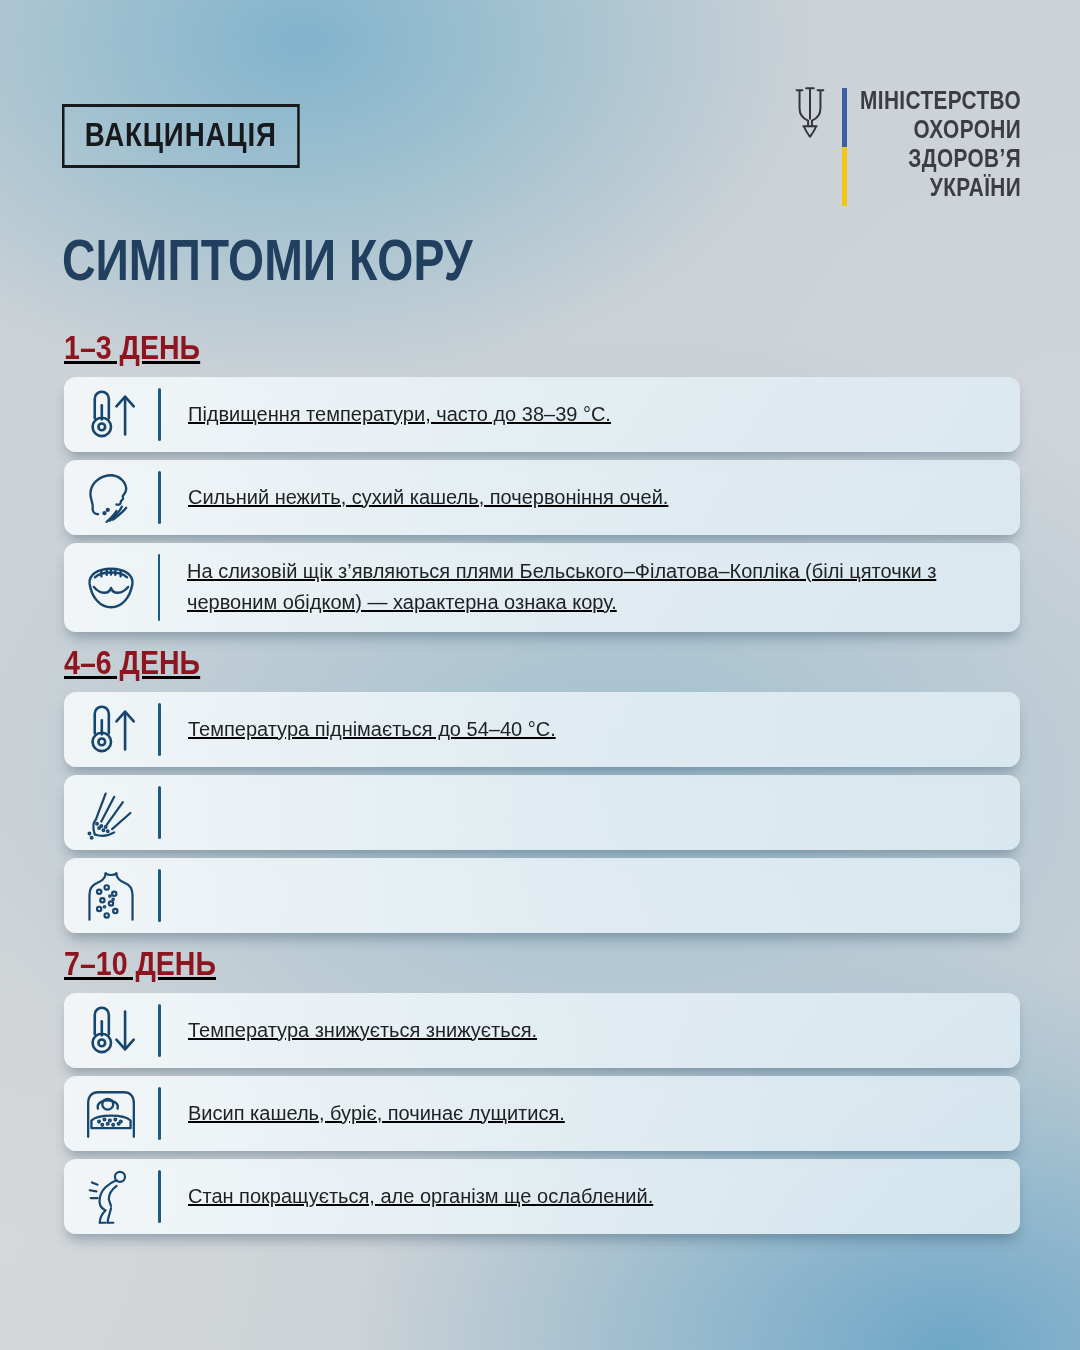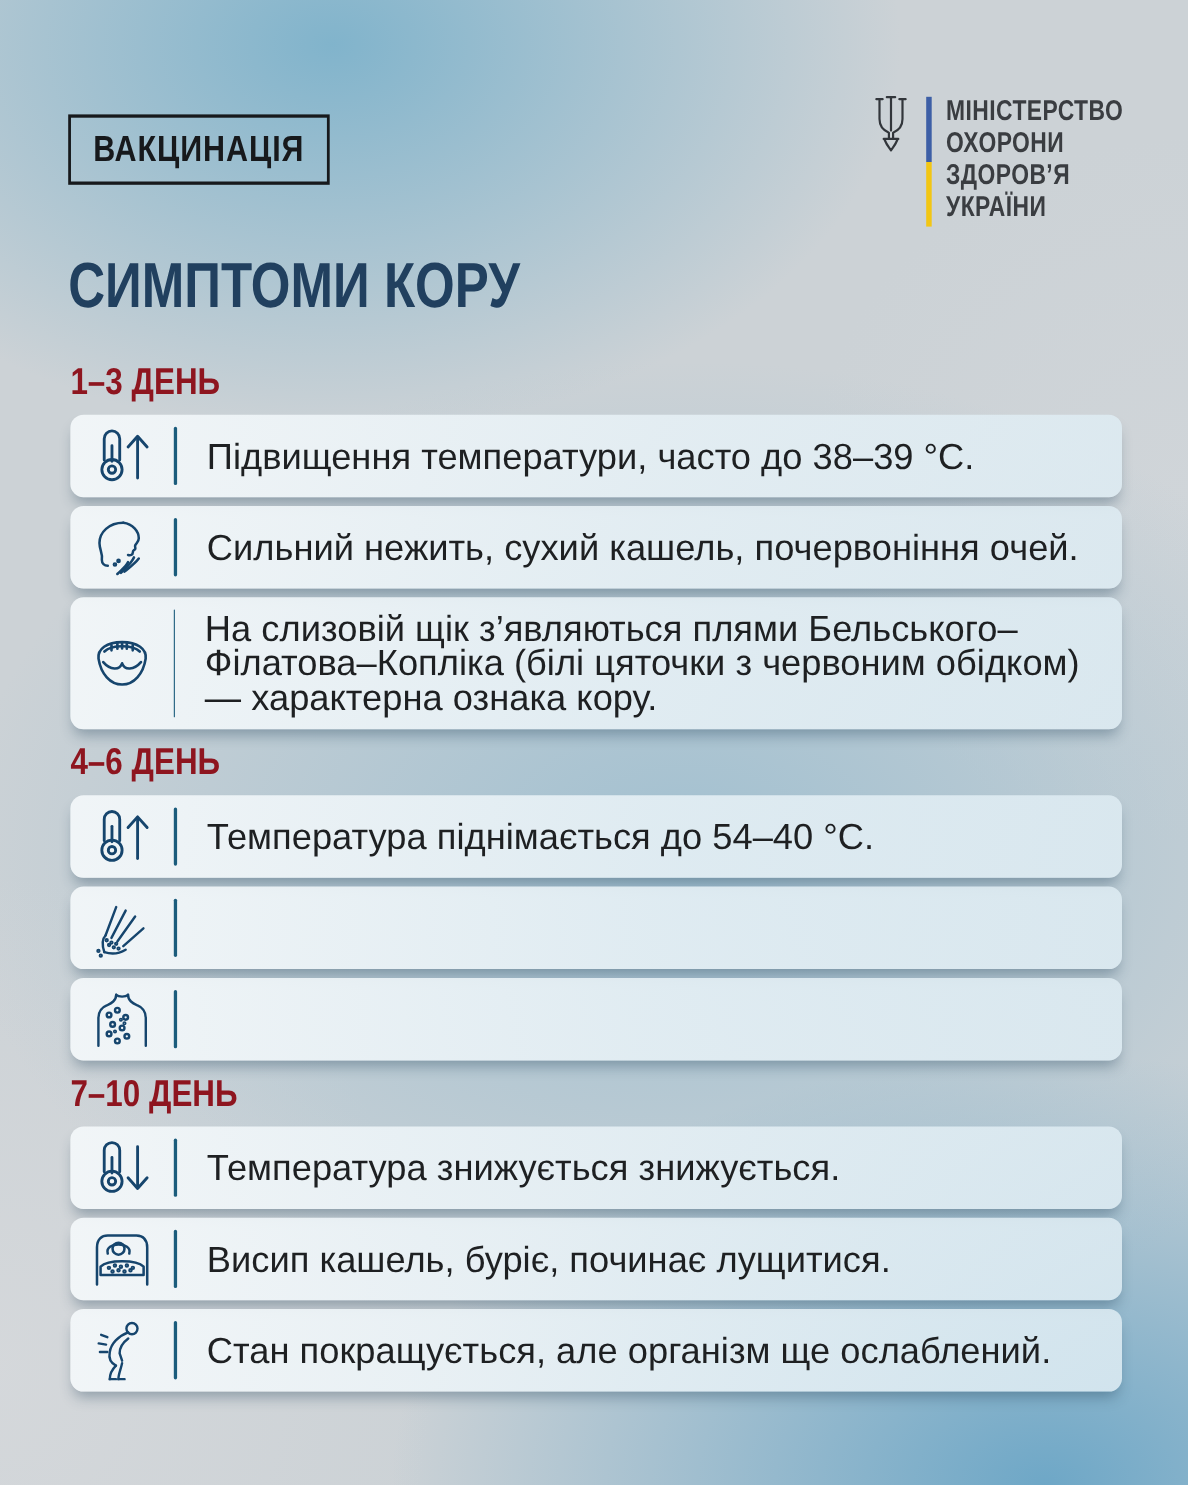--- a/index.html
+++ b/index.html
@@ -16,52 +16,52 @@
       radial-gradient(ellipse 640px 720px at 0% 92%,  rgba(213,216,219,0.95), rgba(213,216,219,0) 62%);
   }
 
   
   .badge {
     position:absolute; left:62px; top:104px;
     border:3px solid #17191c; padding:9px 24px 11px;
     transform:scaleX(0.84); transform-origin:left top;
     color:#17191c; font-size:33px; font-weight:bold; letter-spacing:1px; white-space:nowrap;
   }
-  .logo { position:absolute; left:791px; top:86px; display:flex; align-items:flex-start; gap:13px; }
+  .logo { position:absolute; left:791px; top:86px; display:flex; align-items:flex-start; gap:13px;text-align:right; }
   .logo-bar { width:5px; height:118px; background:linear-gradient(to bottom,#3d5fa6 0 50%, #f2c614 50% 100%); margin-top:2px; }
   .logo-text {
     font-size:26px; font-weight:bold; color:#3a3d41; line-height:29px; letter-spacing:0.5px;
     transform:scaleX(0.8); transform-origin:left top; white-space:nowrap;
   }
 
   .title {
     position:absolute; left:62px; top:226px;
     font-size:58px; font-weight:bold; color:#21405f; letter-spacing:0px; white-space:nowrap;
     transform:scaleX(0.8); transform-origin:left top;
   }
 
-  .content { position:absolute; left:64px; top:330px; width:956px; }
+  .content { position:absolute; left:64px; top:330px; width:956px;text-decoration:underline; }
 
   .section-heading {
     font-size:34px; font-weight:bold; color:#8e151f; line-height:34px;
     transform:scaleX(0.84); transform-origin:left top; white-space:nowrap;
     margin:0 0 13px 0;
   }
   .section + .section .section-heading { margin-top:13px; }
 
   .card {
     display:flex; align-items:center; min-height:75px; margin-bottom:8px;
     border-radius:12px;
     background:linear-gradient(97deg, rgba(244,248,250,0.92) 0%, rgba(231,241,246,0.88) 55%, rgba(222,236,243,0.86) 100%);
     box-shadow:0 9px 13px -4px rgba(33,66,90,0.38);
   }
   .card:last-child { margin-bottom:0; }
   .card-icon { flex:0 0 94px; display:flex; justify-content:center; align-items:center; }
   .card-divider { width:3px; align-self:stretch; margin:11px 0; background:#1b5c7c; border-radius:2px; }
-  .card-text { padding:13px 28px 14px 27px; font-size:33px; line-height:31px; color:#1e2022; }
+  .card-text { padding:13px 28px 14px 27px; font-size:20px; line-height:31px; color:#1e2022; }
 
   svg.ic { display:block; }
   svg.ic * { vector-effect:non-scaling-stroke; }
 </style>
 </head>
 <body>
 
 <div class="canvas">
 
   <div class="badge">

